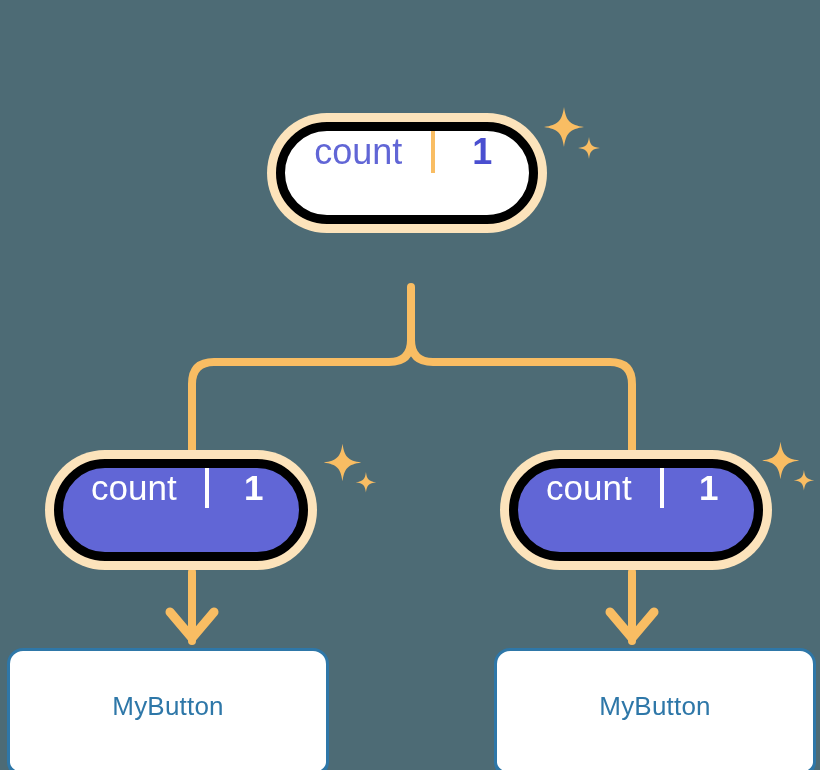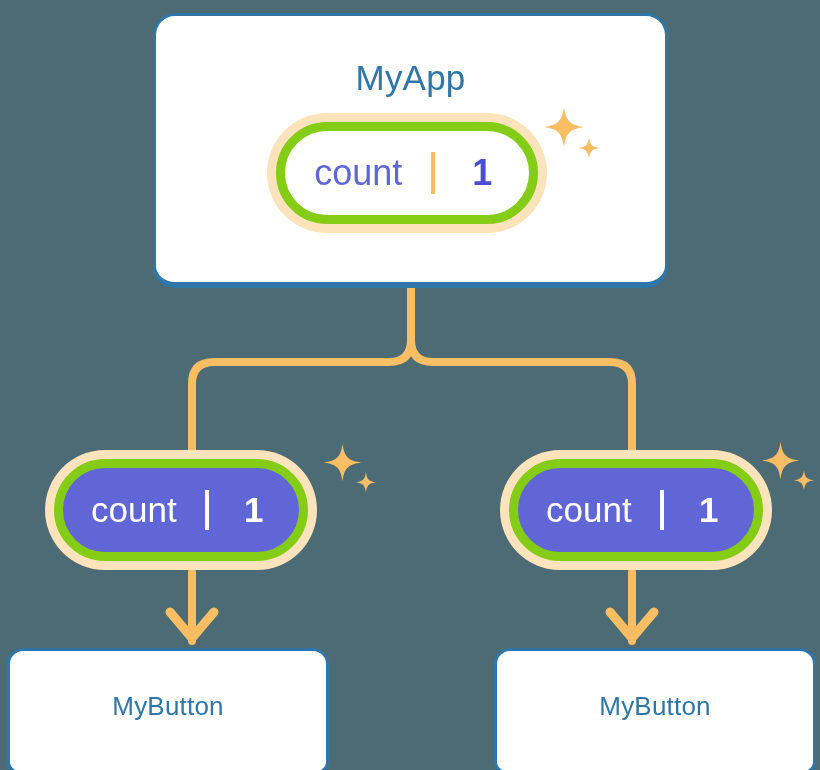--- a/index.html
+++ b/index.html
@@ -71,23 +71,23 @@
   }
   .btn-card .card-title {
     top: 40px;
     font-size: 26px;
   }
   
   .pill {
     position: absolute;
     box-sizing: border-box;
     display: flex;
-    align-items: center;
+    align-items: flex-start;
     border-radius: 999px;
-    border: 9px solid #84cc16;
+    border: 9px solid #000000;
     box-shadow: 0 0 0 9px #fce3bb;
   }
   .pill .seg {
     display: flex;
     align-items: center;
     justify-content: center;
     box-sizing: border-box;
   }
   .pill .seg-key {
     flex: 0 0 60%;
@@ -164,23 +164,20 @@
              Q 632 362 632 384
              L 632 455" fill="none" stroke="#f9bd63" stroke-width="8" stroke-linecap="round" stroke-linejoin="round"></path>
 
     <path d="M 192 572 L 192 641" fill="none" stroke="#f9bd63" stroke-width="8" stroke-linecap="round"></path>
     <path d="M 170 612 L 192 638 L 214 612" fill="none" stroke="#f9bd63" stroke-width="9" stroke-linecap="round" stroke-linejoin="round"></path>
 
     <path d="M 632 572 L 632 641" fill="none" stroke="#f9bd63" stroke-width="8" stroke-linecap="round"></path>
     <path d="M 610 612 L 632 638 L 654 612" fill="none" stroke="#f9bd63" stroke-width="9" stroke-linecap="round" stroke-linejoin="round"></path>
   </svg>
 
-  <div class="card" id="app-card">
-    <div class="card-title">MyApp</div>
-  </div>
 
   <div class="pill" id="pill-app">
     <div class="seg seg-key">count</div>
     <div class="seg seg-val">1</div>
   </div>
 
   <svg class="sparkle" id="sparkle-app" width="64" height="64" viewBox="0 0 64 64">
     <path d="M24 4 C26 18 30 22 44 24 C30 26 26 30 24 44 C22 30 18 26 4 24 C18 22 22 18 24 4 Z" fill="#f9bd63"></path>
     <path d="M49 34 C50 42 52 44 60 45 C52 46 50 48 49 56 C48 48 46 46 38 45 C46 44 48 42 49 34 Z" fill="#f9bd63"></path>
   </svg>

